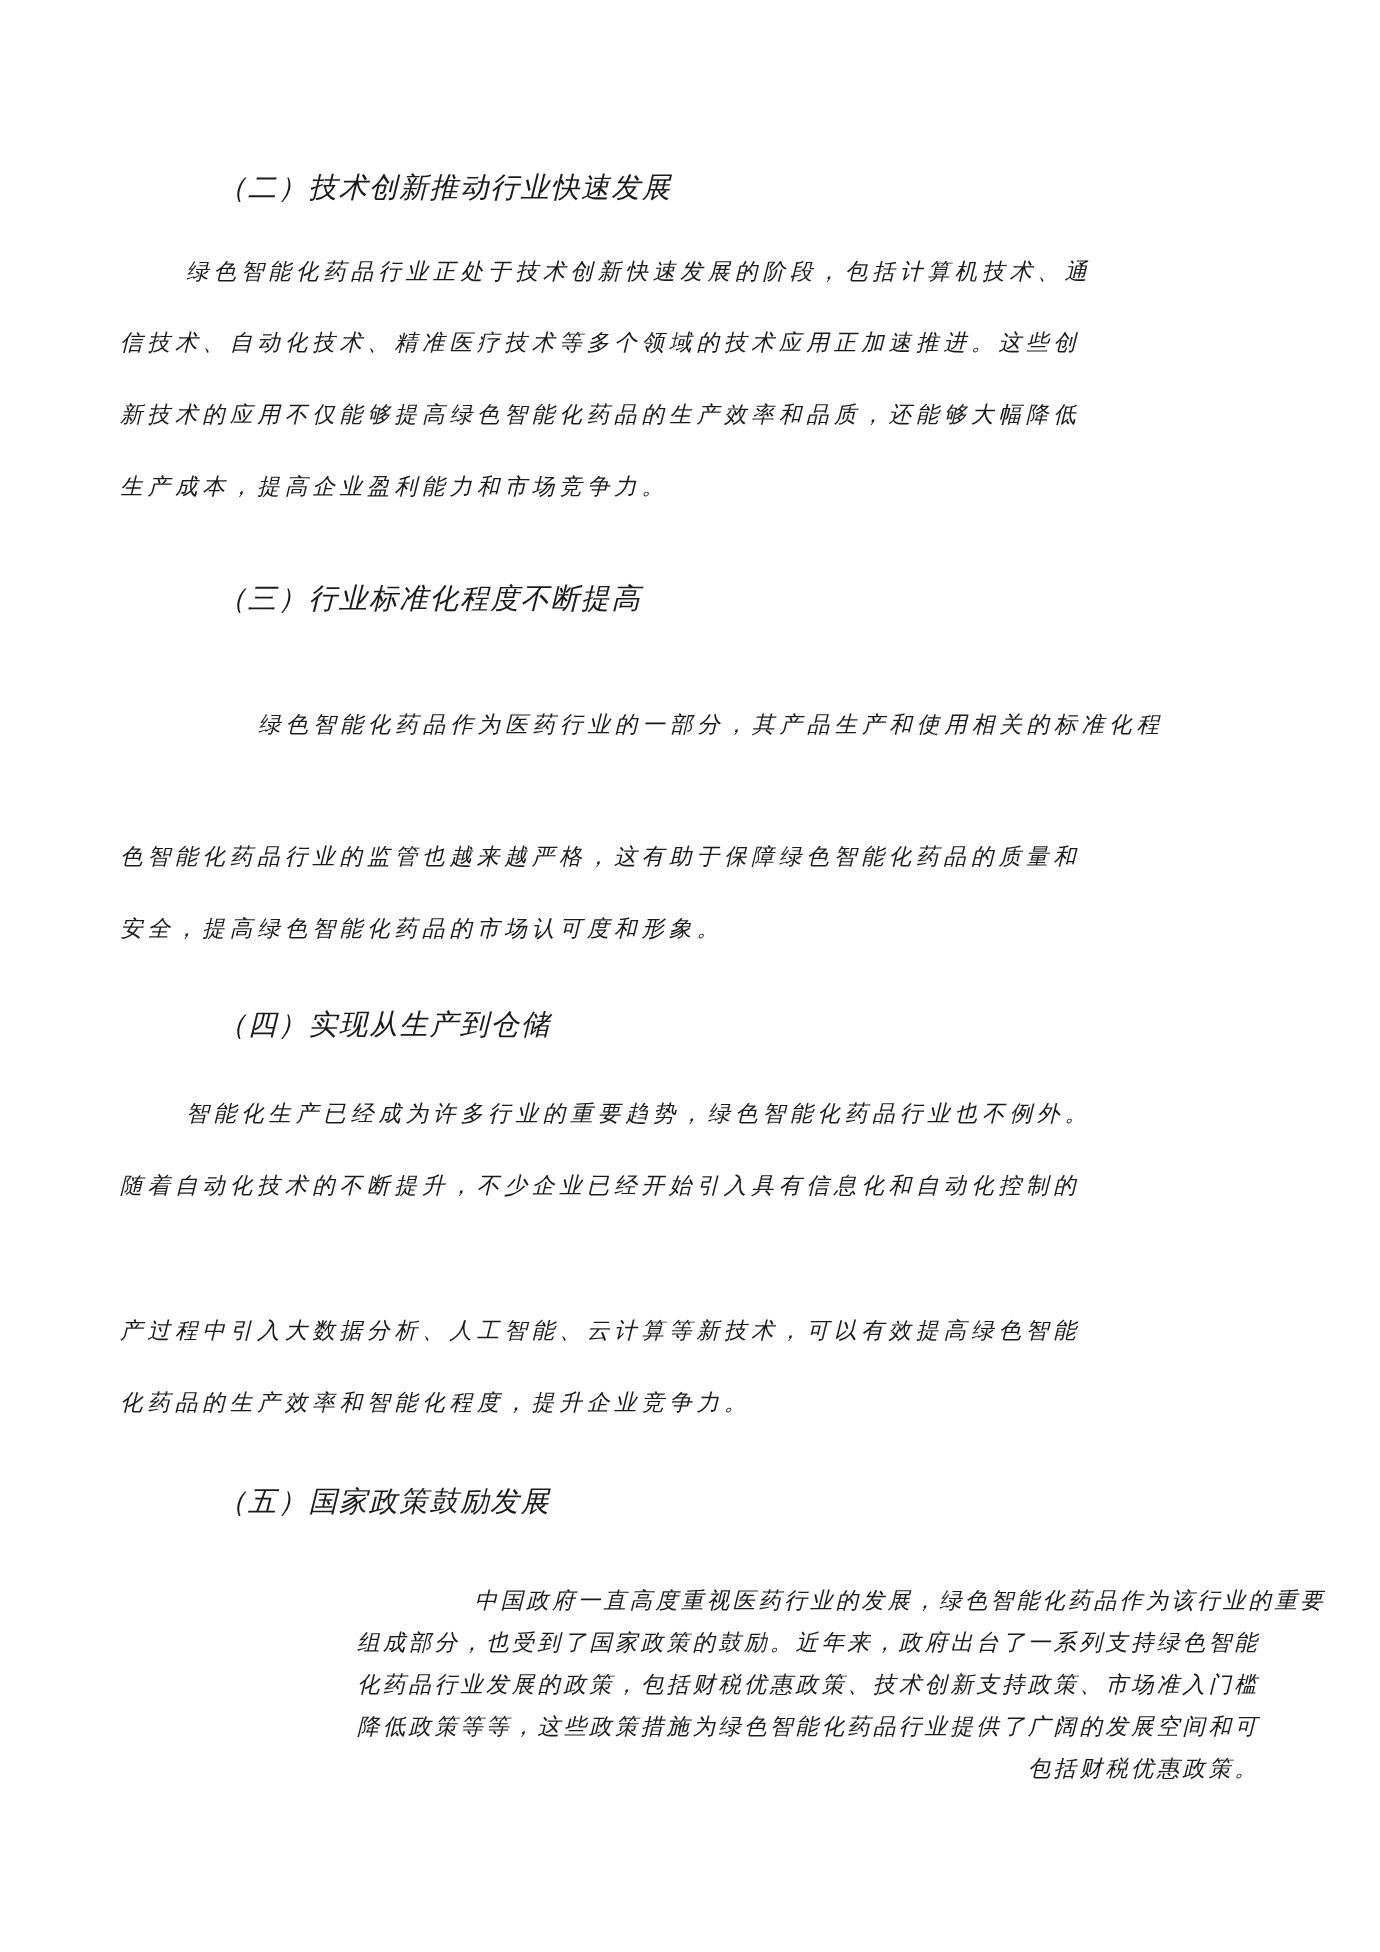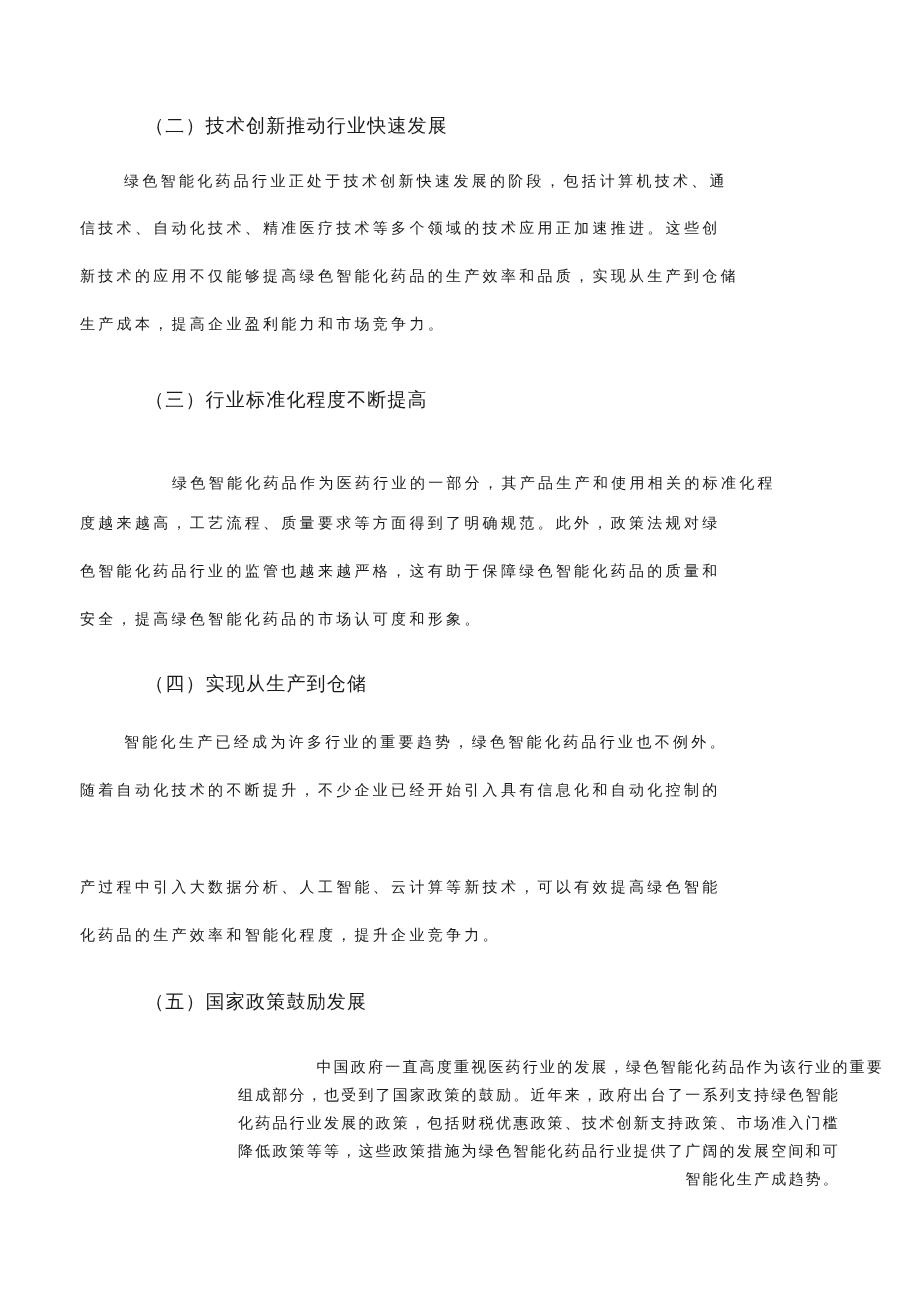--- a/index.html
+++ b/index.html
@@ -1,46 +1,45 @@
 <!DOCTYPE html>
 <html><head>
 <meta charset="utf-8">
 <style>
   html, body { margin:0; padding:0; background:#ffffff; }
   body { width:920px; height:1301px; position:relative; overflow:hidden;
          font-family: "DejaVu Sans", "Liberation Sans", sans-serif; color:#1a1a1a; }
-  .page { position:absolute; left:0; top:0; width:920px; height:1020px; }
+  .page { position:absolute; left:0; top:0; width:920px; height:1020px;font-style:italic; }
   .line { position:absolute; left:80px; width:760px; white-space:nowrap;
           font-size:15px; line-height:24px; letter-spacing:3.3px; }
   .heading { font-size:19px; letter-spacing:1.2px; }
   .tight { letter-spacing:2.2px;text-align:right; }
 </style>
 </head>
 <body>
 
 <div class="page">
 
   <div class="line heading" style="top:113px;left:145px;">（二）技术创新推动行业快速发展</div>
   <div class="line" style="top:169px;left:124px;">绿色智能化药品行业正处于技术创新快速发展的阶段，包括计算机技术、通</div>
   <div class="line" style="top:216px;">信技术、自动化技术、精准医疗技术等多个领域的技术应用正加速推进。这些创</div>
-  <div class="line" style="top:264px;">新技术的应用不仅能够提高绿色智能化药品的生产效率和品质，实现从生产到仓储</div>
+  <div class="line" style="top:264px;">新技术的应用不仅能够提高绿色智能化药品的生产效率和品质，还能够大幅降低</div>
   <div class="line" style="top:312px;">生产成本，提高企业盈利能力和市场竞争力。</div>
 
   <div class="line heading" style="top:387px;left:145px;">（三）行业标准化程度不断提高</div>
   <div class="line" style="top:471px;left:124px;margin-left:48px;">绿色智能化药品作为医药行业的一部分，其产品生产和使用相关的标准化程</div>
-  <div class="line" style="top:511px;">度越来越高，工艺流程、质量要求等方面得到了明确规范。此外，政策法规对绿</div>
   <div class="line" style="top:559px;">色智能化药品行业的监管也越来越严格，这有助于保障绿色智能化药品的质量和</div>
   <div class="line" style="top:607px;">安全，提高绿色智能化药品的市场认可度和形象。</div>
 
   <div class="line heading" style="top:671px;left:145px;">（四）实现从生产到仓储</div>
   <div class="line" style="top:730px;left:124px;">智能化生产已经成为许多行业的重要趋势，绿色智能化药品行业也不例外。</div>
   <div class="line" style="top:778px;">随着自动化技术的不断提升，不少企业已经开始引入具有信息化和自动化控制的</div>
   <div class="line" style="top:875px;">产过程中引入大数据分析、人工智能、云计算等新技术，可以有效提高绿色智能</div>
   <div class="line heading" style="top:989px;left:145px;">（五）国家政策鼓励发展</div>
 
   <div class="line" style="top:923px;">化药品的生产效率和智能化程度，提升企业竞争力。</div>
   <div class="line tight" style="top:1055px;left:124px;">中国政府一直高度重视医药行业的发展，绿色智能化药品作为该行业的重要</div>
   <div class="line tight" style="top:1083px;">组成部分，也受到了国家政策的鼓励。近年来，政府出台了一系列支持绿色智能</div>
   <div class="line tight" style="top:1111px;">化药品行业发展的政策，包括财税优惠政策、技术创新支持政策、市场准入门槛</div>
   <div class="line tight" style="top:1139px;">降低政策等等，这些政策措施为绿色智能化药品行业提供了广阔的发展空间和可</div>
-  <div class="line tight" style="top:1167px;">智能化生产成趋势。</div>
+  <div class="line tight" style="top:1167px;">包括财税优惠政策。</div>
 
 </div>
 
 </body></html>

